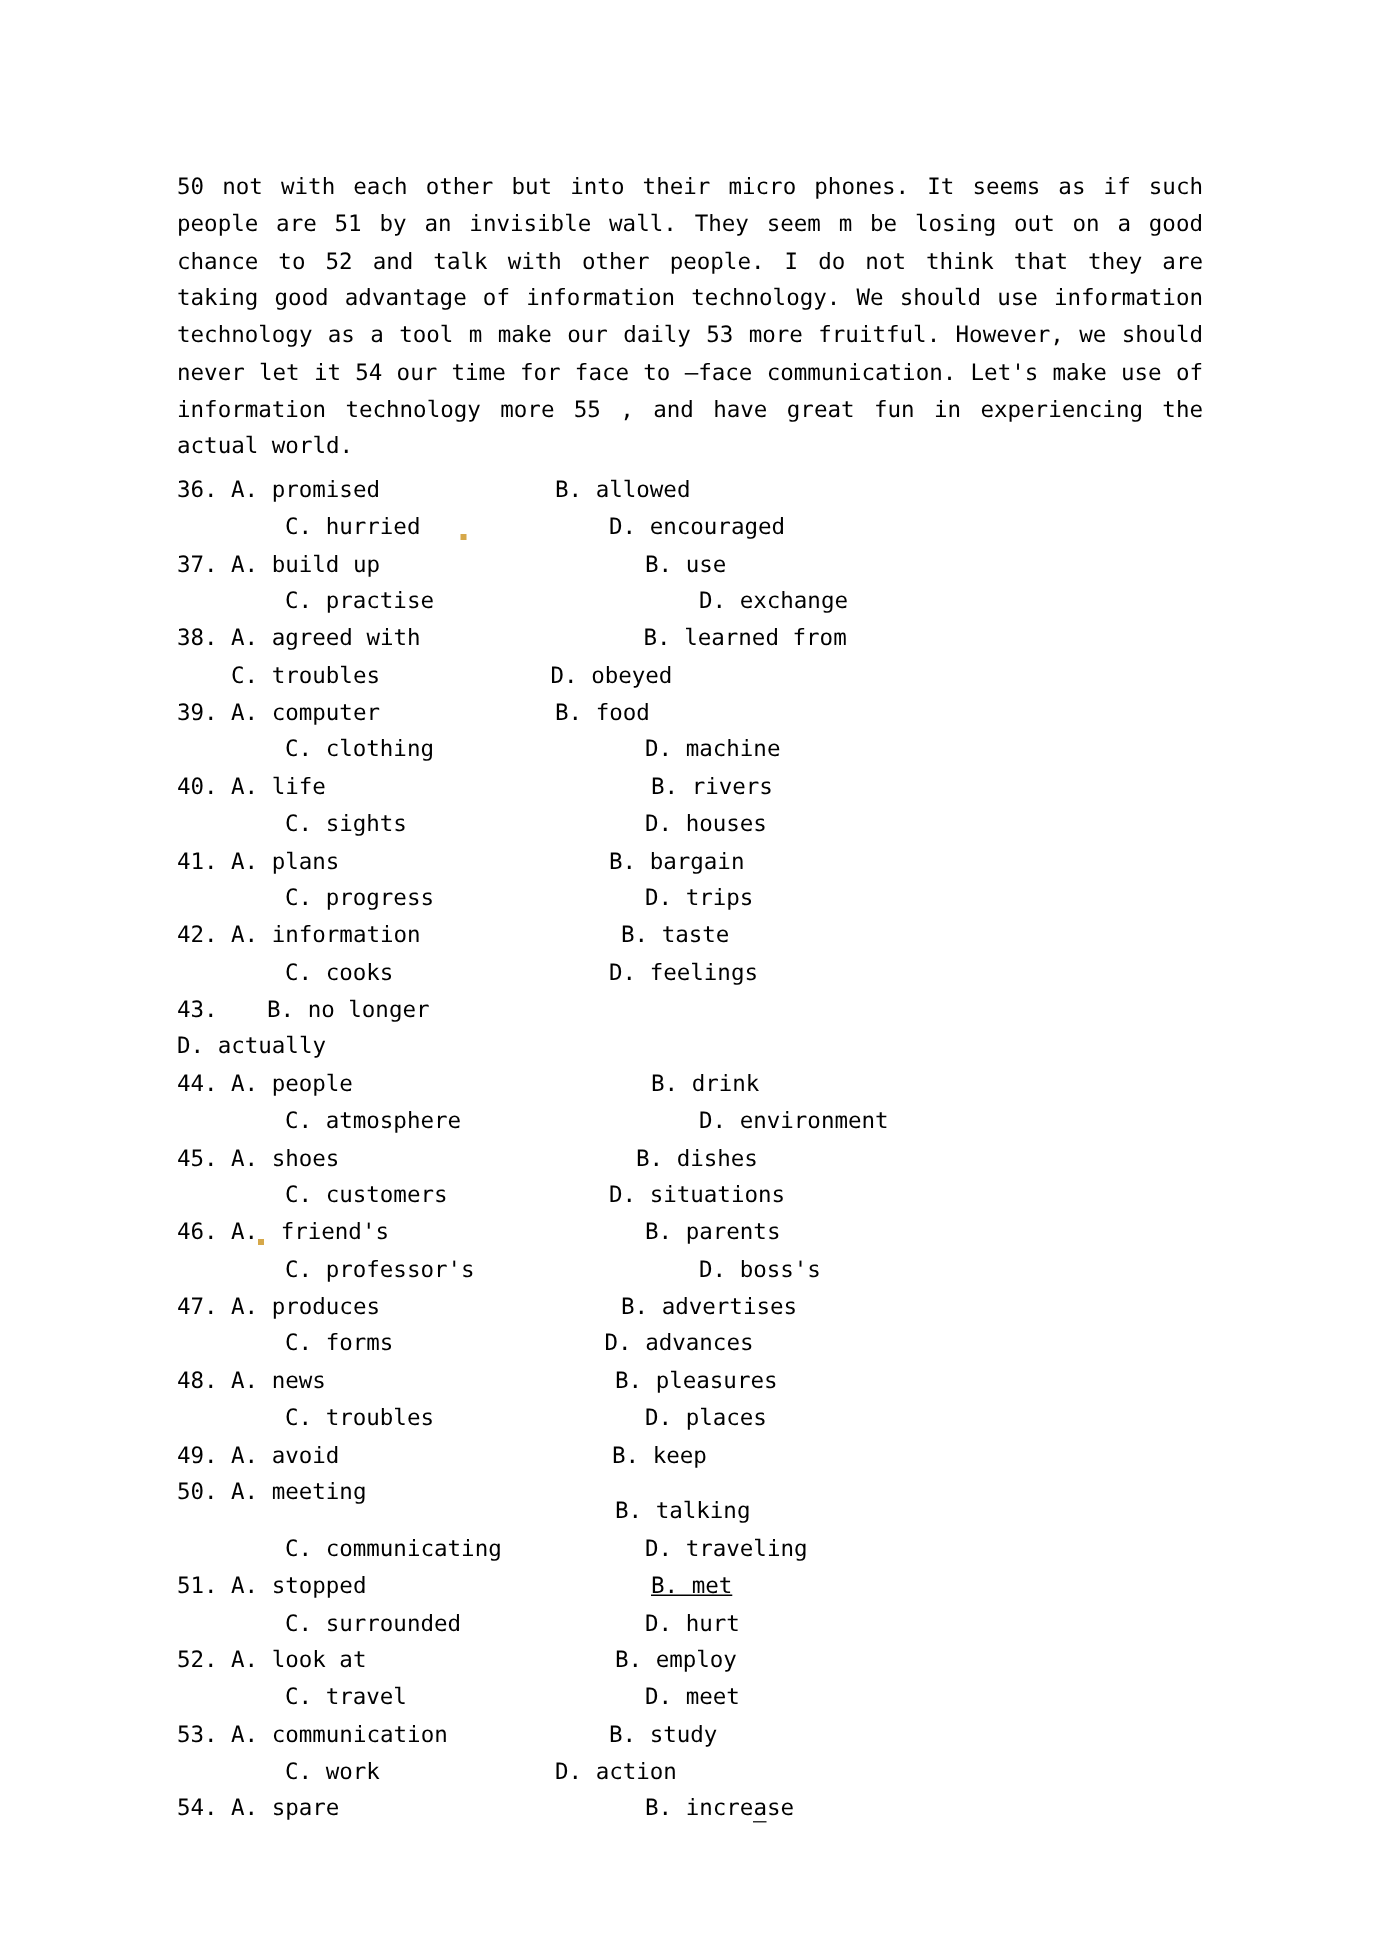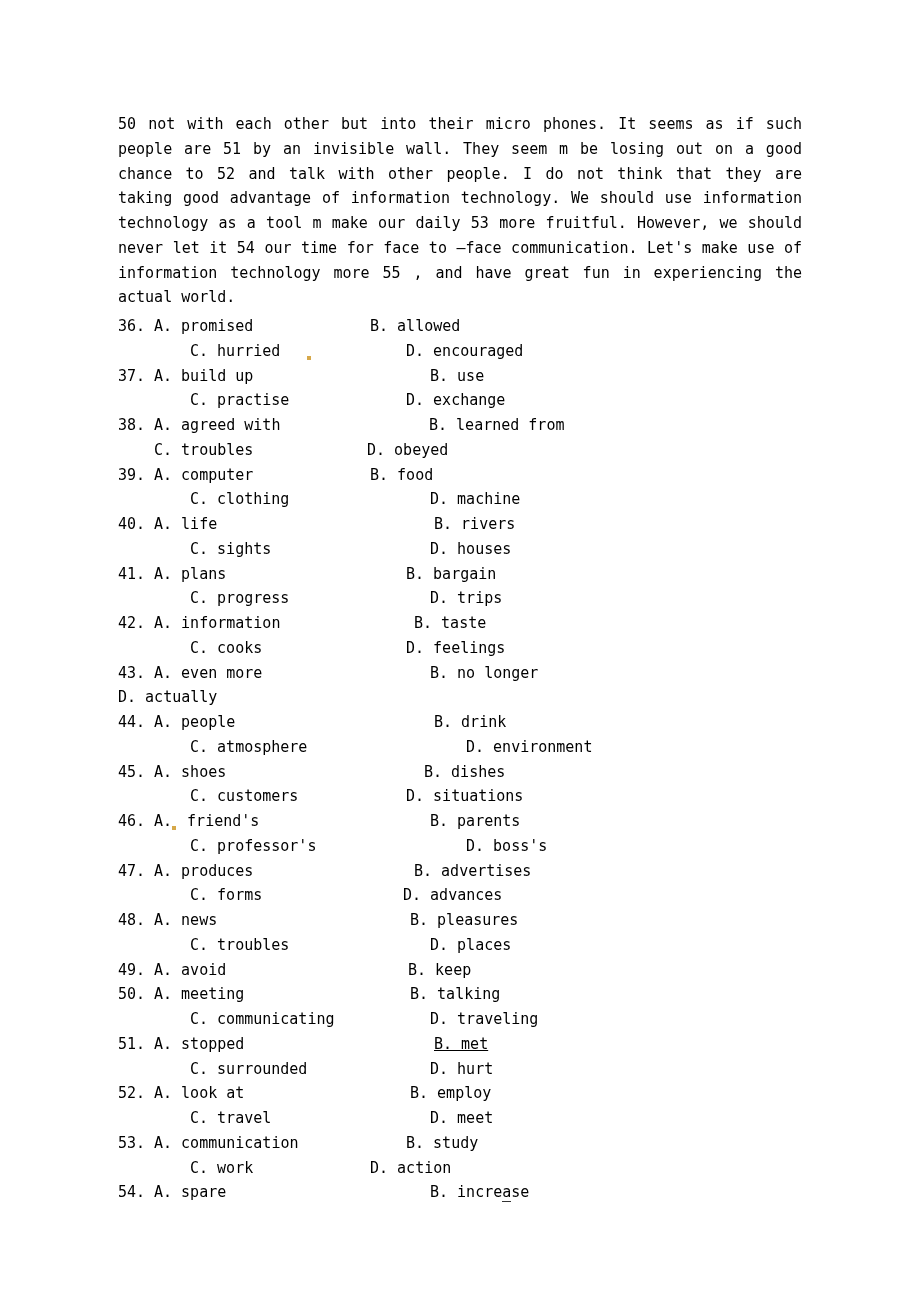--- a/index.html
+++ b/index.html
@@ -55,45 +55,45 @@
 </style>
 </head>
 <body>
 
 <p class="passage">50  not with each other but into their micro phones. It seems as if such people are  51  by an invisible wall. They seem m be losing out on a good chance to  52   and talk with other people. I do not think that they are taking good advantage of information technology. We should use information technology as a tool m make our daily   53   more fruitful. However, we should never let it   54   our time for face to –face communication. Let's make use of information technology more   55  , and have great fun in experiencing the actual world.</p>
 
 <div id="questions">
     <div class="q-row"><span class="q-num">36.</span><span class="col-a" style="margin-left: 0px;">A. promised</span><span class="col-b" style="margin-left: -36px;">B. allowed</span></div>
     <div class="q-row"><span class="q-indent"></span><span class="col-c" style="margin-left: 36px;">C. hurried   <span class="dot"></span></span><span class="col-d" style="margin-left: 0px;">D. encouraged</span></div>
     <div class="q-row"><span class="q-num">37.</span><span class="col-a" style="margin-left: 0px;">A. build up</span><span class="col-b" style="margin-left: 24px;">B. use</span></div>
-    <div class="q-row"><span class="q-indent"></span><span class="col-c" style="margin-left: 36px;">C. practise</span><span class="col-d" style="">D. exchange</span></div>
+    <div class="q-row"><span class="q-indent"></span><span class="col-c" style="margin-left: 36px;">C. practise</span><span class="col-d" style="margin-left: 60px;">D. exchange</span></div>
     <div class="q-row"><span class="q-num">38.</span><span class="col-a" style="margin-left: 0px;">A. agreed with</span><span class="col-b" style="margin-left: 23px;">B. learned from</span></div>
     <div class="q-row"><span class="q-indent"></span><span class="col-c" style="margin-left: 0px;">C. troubles</span><span class="col-d" style="margin-left: -3px;">D. obeyed</span></div>
     <div class="q-row"><span class="q-num">39.</span><span class="col-a" style="margin-left: 0px;">A. computer</span><span class="col-b" style="margin-left: -36px;">B. food</span></div>
     <div class="q-row"><span class="q-indent"></span><span class="col-c" style="margin-left: 36px;">C. clothing</span><span class="col-d" style="margin-left: 24px;">D. machine</span></div>
     <div class="q-row"><span class="q-num">40.</span><span class="col-a" style="margin-left: 0px;">A. life</span><span class="col-b" style="margin-left: 28px;">B. rivers</span></div>
     <div class="q-row"><span class="q-indent"></span><span class="col-c" style="margin-left: 36px;">C. sights</span><span class="col-d" style="margin-left: 24px;">D. houses</span></div>
     <div class="q-row"><span class="q-num">41.</span><span class="col-a" style="margin-left: 0px;">A. plans</span><span class="col-b" style="margin-left: 0px;">B. bargain</span></div>
     <div class="q-row"><span class="q-indent"></span><span class="col-c" style="margin-left: 36px;">C. progress</span><span class="col-d" style="margin-left: 24px;">D. trips</span></div>
     <div class="q-row"><span class="q-num">42.</span><span class="col-a" style="margin-left: 0px;">A. information</span><span class="col-b" style="margin-left: 8px;">B. taste</span></div>
     <div class="q-row"><span class="q-indent"></span><span class="col-c" style="margin-left: 36px;">C. cooks</span><span class="col-d" style="margin-left: 0px;">D. feelings</span></div>
-    <div class="q-row"><span class="q-num">43.</span><span class="col-a" style="margin-left: 0px;">A. even more</span><span class="col-b" style="margin-left: 24px;">B. no longer</span></div>
+    <div class="q-row"><span class="q-num">43.</span><span class="col-b" style="margin-left: 24px;">B. no longer</span></div>
     <div class="q-row"><span class="q-indent"></span><span class="col-d" style="margin-left: -36px;">D. actually</span></div>
     <div class="q-row"><span class="q-num">44.</span><span class="col-a" style="margin-left: 0px;">A. people</span><span class="col-b" style="margin-left: 28px;">B. drink</span></div>
     <div class="q-row"><span class="q-indent"></span><span class="col-c" style="margin-left: 36px;">C. atmosphere</span><span class="col-d" style="margin-left: 60px;">D. environment</span></div>
     <div class="q-row"><span class="q-num">45.</span><span class="col-a" style="margin-left: 0px;">A. shoes</span><span class="col-b" style="margin-left: 18px;">B. dishes</span></div>
     <div class="q-row"><span class="q-indent"></span><span class="col-c" style="margin-left: 36px;">C. customers</span><span class="col-d" style="margin-left: 0px;">D. situations</span></div>
     <div class="q-row"><span class="q-num">46.</span><span class="col-a" style="margin-left: 0px;">A.<span class="dot"></span> friend's</span><span class="col-b" style="margin-left: 24px;">B. parents</span></div>
     <div class="q-row"><span class="q-indent"></span><span class="col-c" style="margin-left: 36px;">C. professor's</span><span class="col-d" style="margin-left: 60px;">D. boss's</span></div>
     <div class="q-row"><span class="q-num">47.</span><span class="col-a" style="margin-left: 0px;">A. produces</span><span class="col-b" style="margin-left: 8px;">B. advertises</span></div>
     <div class="q-row"><span class="q-indent"></span><span class="col-c" style="margin-left: 36px;">C. forms</span><span class="col-d" style="margin-left: -3px;">D. advances</span></div>
     <div class="q-row"><span class="q-num">48.</span><span class="col-a" style="margin-left: 0px;">A. news</span><span class="col-b" style="margin-left: 4px;">B. pleasures</span></div>
     <div class="q-row"><span class="q-indent"></span><span class="col-c" style="margin-left: 36px;">C. troubles</span><span class="col-d" style="margin-left: 24px;">D. places</span></div>
     <div class="q-row"><span class="q-num">49.</span><span class="col-a" style="margin-left: 0px;">A. avoid</span><span class="col-b" style="margin-left: 2px;">B. keep</span></div>
-    <div class="q-row"><span class="q-num">50.</span><span class="col-a" style="margin-left: 0px;">A. meeting</span><span class="col-b" style="margin-left: 4px;">B. talking</span></div>
+    <div class="q-row"><span class="q-num">50.</span><span class="col-a" style="margin-left: 0px;">A. meeting</span><span class="col-b" style="margin-left: 4px; margin-top: 13px;">B. talking</span></div>
     <div class="q-row"><span class="q-indent"></span><span class="col-c" style="margin-left: 36px;">C. communicating</span><span class="col-d" style="margin-left: 24px;">D. traveling</span></div>
     <div class="q-row"><span class="q-num">51.</span><span class="col-a" style="margin-left: 0px;">A. stopped</span><span class="col-b" style="margin-left: 28px; text-decoration: underline;">B. met</span></div>
     <div class="q-row"><span class="q-indent"></span><span class="col-c" style="margin-left: 36px;">C. surrounded</span><span class="col-d" style="margin-left: 24px;">D. hurt</span></div>
     <div class="q-row"><span class="q-num">52.</span><span class="col-a" style="margin-left: 0px;">A. look at</span><span class="col-b" style="margin-left: 4px;">B. employ</span></div>
     <div class="q-row"><span class="q-indent"></span><span class="col-c" style="margin-left: 36px;">C. travel</span><span class="col-d" style="margin-left: 24px;">D. meet</span></div>
     <div class="q-row"><span class="q-num">53.</span><span class="col-a" style="margin-left: 0px;">A. communication</span><span class="col-b" style="margin-left: 0px;">B. study</span></div>
     <div class="q-row"><span class="q-indent"></span><span class="col-c" style="margin-left: 36px;">C. work</span><span class="col-d" style="margin-left: -36px;">D. action</span></div>
     <div class="q-row"><span class="q-num">54.</span><span class="col-a" style="margin-left: 0px;">A. spare</span><span class="col-b" style="margin-left: 24px;">B. incre<span style="border-bottom:1px solid #333;">a</span>se</span></div>
   </div>
 

